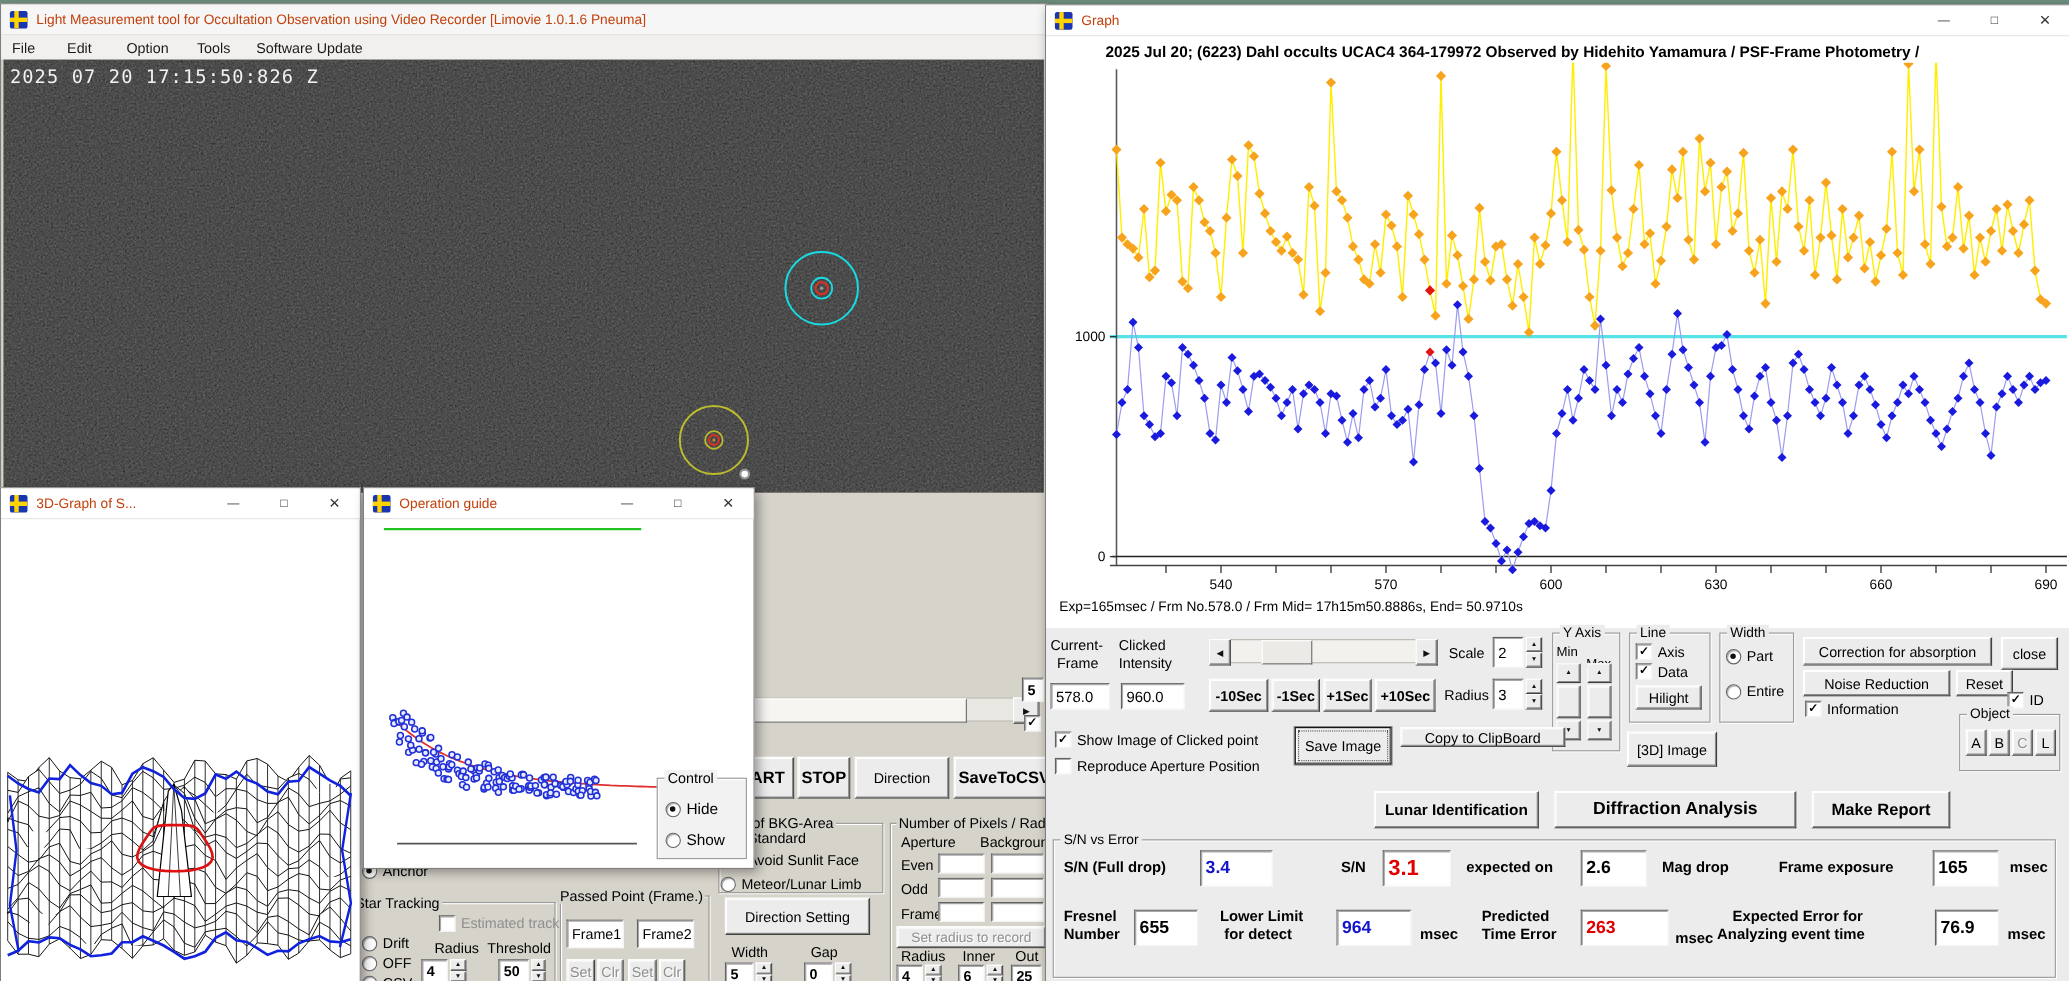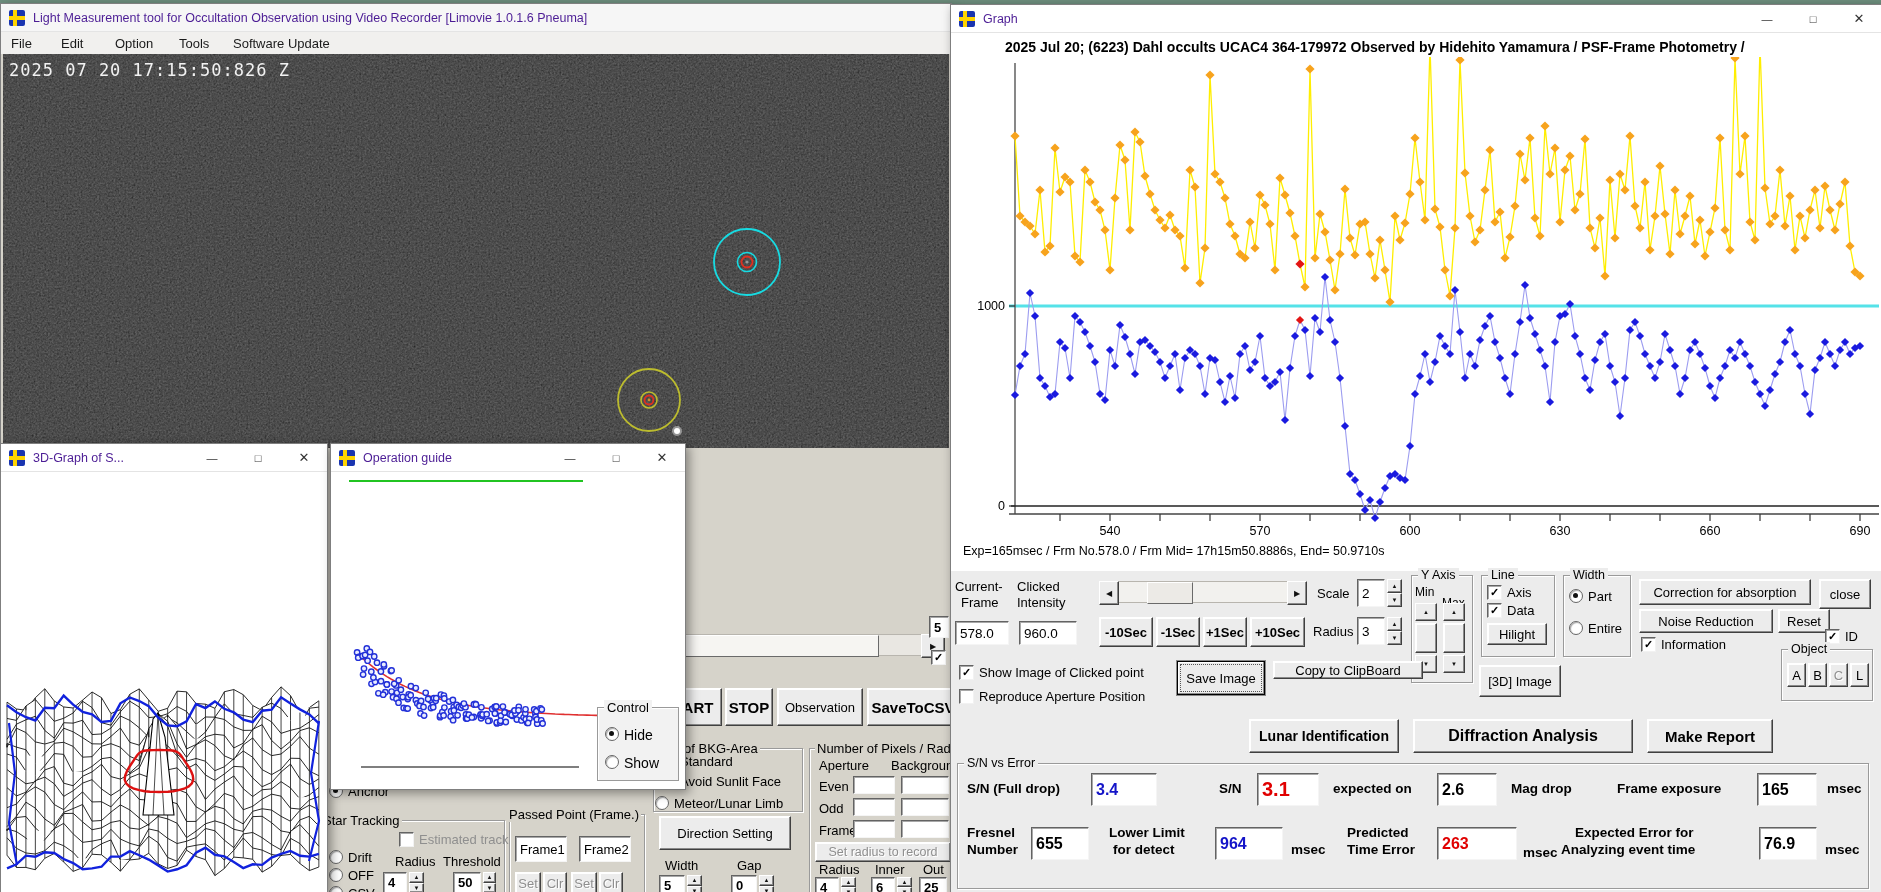--- a/index.html
+++ b/index.html
@@ -1,20 +1,20 @@
 <!DOCTYPE html>
 <html><head>
 <meta charset="utf-8">
 <style>
   html,body{margin:0;padding:0}
   body{width:1881px;height:892px;position:relative;overflow:hidden;background:#6e8f7e;
        font-family:"Liberation Sans",sans-serif;-webkit-font-smoothing:antialiased}
   .win{position:absolute;background:#d6d3ca;border:1px solid #7f7f7f;box-shadow:3px 3px 10px rgba(0,0,0,.4)}
   .tb{height:28px;background:#ffffff;display:flex;align-items:center;padding:0 4px 0 8px;gap:8px;border-bottom:1px solid #e4e4e4;box-sizing:border-box}
-  .tb .t{font-size:12.5px;color:#4c1d95;flex:1;white-space:nowrap;overflow:hidden}
+  .tb .t{font-size:12.5px;color:#c2410c;flex:1;white-space:nowrap;overflow:hidden}
   .wbtn{width:38px;height:26px;display:flex;align-items:center;justify-content:center;font-size:11px;color:#333;flex:0 0 auto}
   .appicon{width:16px;height:16px;flex:0 0 16px;position:relative;background:#1a35b0;border-radius:2px;overflow:hidden}
   .appicon:before{content:"";position:absolute;left:4px;top:0;width:4px;height:16px;background:#ffd400}
   .appicon:after{content:"";position:absolute;left:0;top:6px;width:16px;height:4px;background:#ffd400}
   .btn{position:absolute;background:#ececec;border:1px solid;border-color:#ffffff #404040 #404040 #ffffff;
        box-shadow:inset -1px -1px 0 #8a8a8a, inset 1px 1px 0 #ffffff;
        display:flex;align-items:center;justify-content:center;font-size:13px;color:#000;box-sizing:border-box;white-space:nowrap;overflow:hidden}
   .btn.bold{font-weight:bold}
   .btn.dis{color:#8f8f8f;text-shadow:1px 1px 0 #fff}
   .btn.focus{outline:1px dotted #555;outline-offset:-4px;border-color:#000 #000 #000 #000;box-shadow:inset -1px -1px 0 #8a8a8a, inset 1px 1px 0 #ffffff,0 0 0 1px #888}
@@ -23,21 +23,21 @@
        font-size:15px;font-weight:bold;color:#000;white-space:nowrap;overflow:hidden}
   .lbl{position:absolute;font-size:13px;color:#000;white-space:nowrap}
   .lbl.b{font-weight:bold;font-size:13.5px}
   .gb{position:absolute;border:1px solid #9a9a9a;box-shadow:inset 1px 1px 0 #fff,1px 1px 0 #fff;box-sizing:border-box}
   .gb>.gt{position:absolute;top:-8px;left:6px;background:inherit;padding:0 3px;font-size:12.5px;white-space:nowrap}
   .cb{position:absolute;display:flex;align-items:center;gap:5px;font-size:13px;white-space:nowrap}
   .cb .box{width:13px;height:13px;background:#fff;border:1px solid;border-color:#636363 #f2f2f2 #f2f2f2 #636363;
            box-shadow:inset 1px 1px 0 #a8a8a8;display:flex;align-items:center;justify-content:center;
            font-size:11px;font-weight:bold;color:#000;line-height:1}
   .cb.dis{color:#8f8f8f}
-  .radio{position:absolute;display:flex;align-items:flex-start;gap:5px;font-size:13px;white-space:nowrap}
+  .radio{position:absolute;display:flex;align-items:flex-end;gap:5px;font-size:13px;white-space:nowrap}
   .radio .dot{width:12px;height:12px;border-radius:50%;background:#fff;border:1px solid #666;box-shadow:inset 1px 1px 1px #aaa;position:relative}
   .radio.on .dot:after{content:"";position:absolute;left:3px;top:3px;width:5px;height:5px;border-radius:50%;background:#111}
   .ud{position:absolute;display:flex;flex-direction:column}
   .ud div{flex:1;background:#ececec;border:1px solid;border-color:#fff #404040 #404040 #fff;box-shadow:inset -1px -1px 0 #8a8a8a;
           display:flex;align-items:center;justify-content:center;font-size:6px;color:#111;line-height:1}
   .sbtrack{position:absolute;background:#e9e7e2;border:1px solid #b8b5ae;box-sizing:border-box}
   .sbthumb{position:absolute;background:#f6f5f2;border:1px solid;border-color:#fff #6a6a6a #6a6a6a #fff}
   .sbarrow{position:absolute;background:#ececec;border:1px solid;border-color:#fff #404040 #404040 #fff;box-shadow:inset -1px -1px 0 #8a8a8a;
            display:flex;align-items:center;justify-content:center;font-size:8px;color:#111}
   .menuitem{font-size:13px;color:#1a1a1a;position:absolute;top:4px}
@@ -86,21 +86,21 @@
       </g>
   </svg>
   <div class="ts">2025 07 20 17:15:50:826 Z</div>
 
   <div class="sbtrack" style="left:336px;top:630px;width:606px;height:22px"></div>
   <div class="sbthumb" style="left:358px;top:631px;width:518px;height:20px"></div>
   <div class="sbarrow" style="left:920px;top:630px;width:22px;height:22px">▶</div>
 
   <div class="btn bold" style="left:655px;top:684px;width:66px;height:38px;font-size:15px">START</div>
   <div class="btn bold" style="left:724px;top:684px;width:48px;height:38px;font-size:15px">STOP</div>
-  <div class="btn" style="left:776px;top:684px;width:86px;height:38px">Observation</div>
+  <div class="btn" style="left:776px;top:684px;width:86px;height:38px">Direction</div>
   <div class="btn bold" style="left:866px;top:684px;width:92px;height:38px;font-size:15px">SaveToCSV</div>
 
   <div class="gb" style="left:652px;top:744px;width:150px;height:64px;background:#d6d3ca"></div>
   <span class="lbl" style="left:624px;top:737px;background:#d6d3ca;padding:0 2px">Selection of BKG-Area</span>
   <div class="radio on" style="left:660px;top:750px">
       <span class="dot"></span>
       <span>Standard</span>
     </div>
   <div class="radio" style="left:660px;top:770px">
       <span class="dot"></span>

